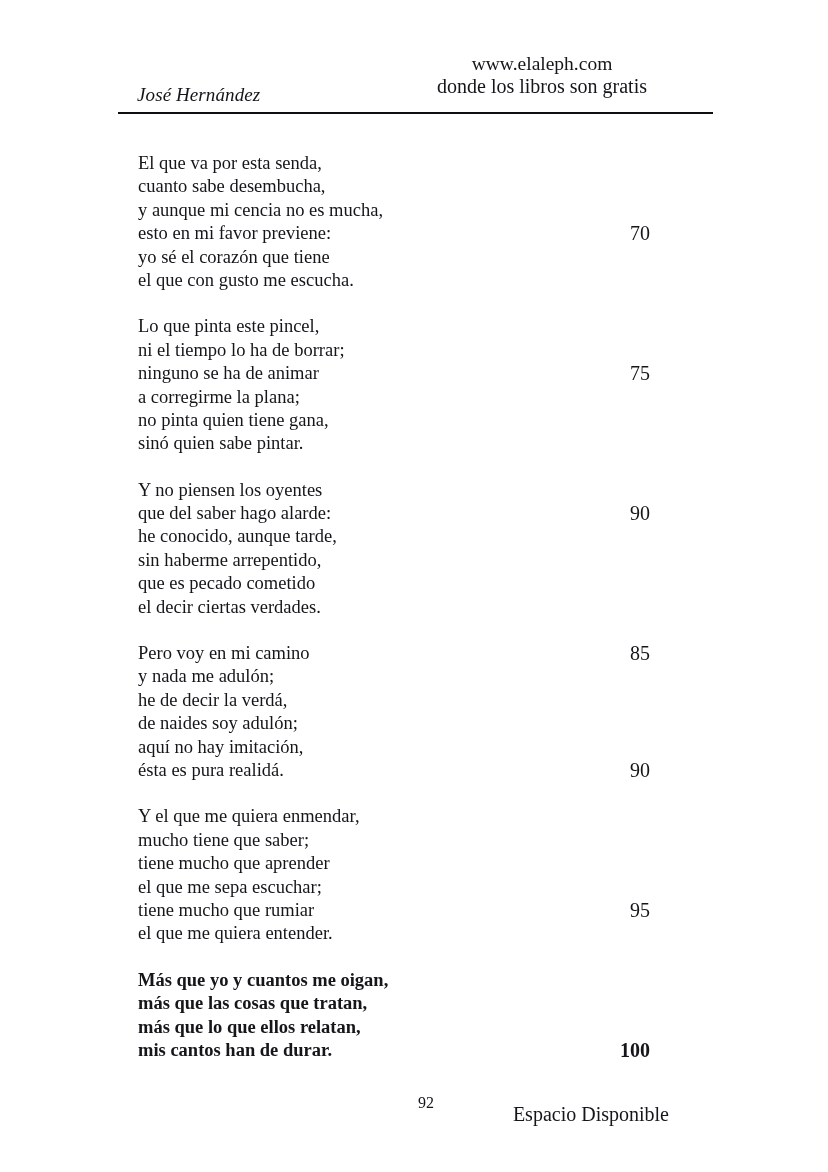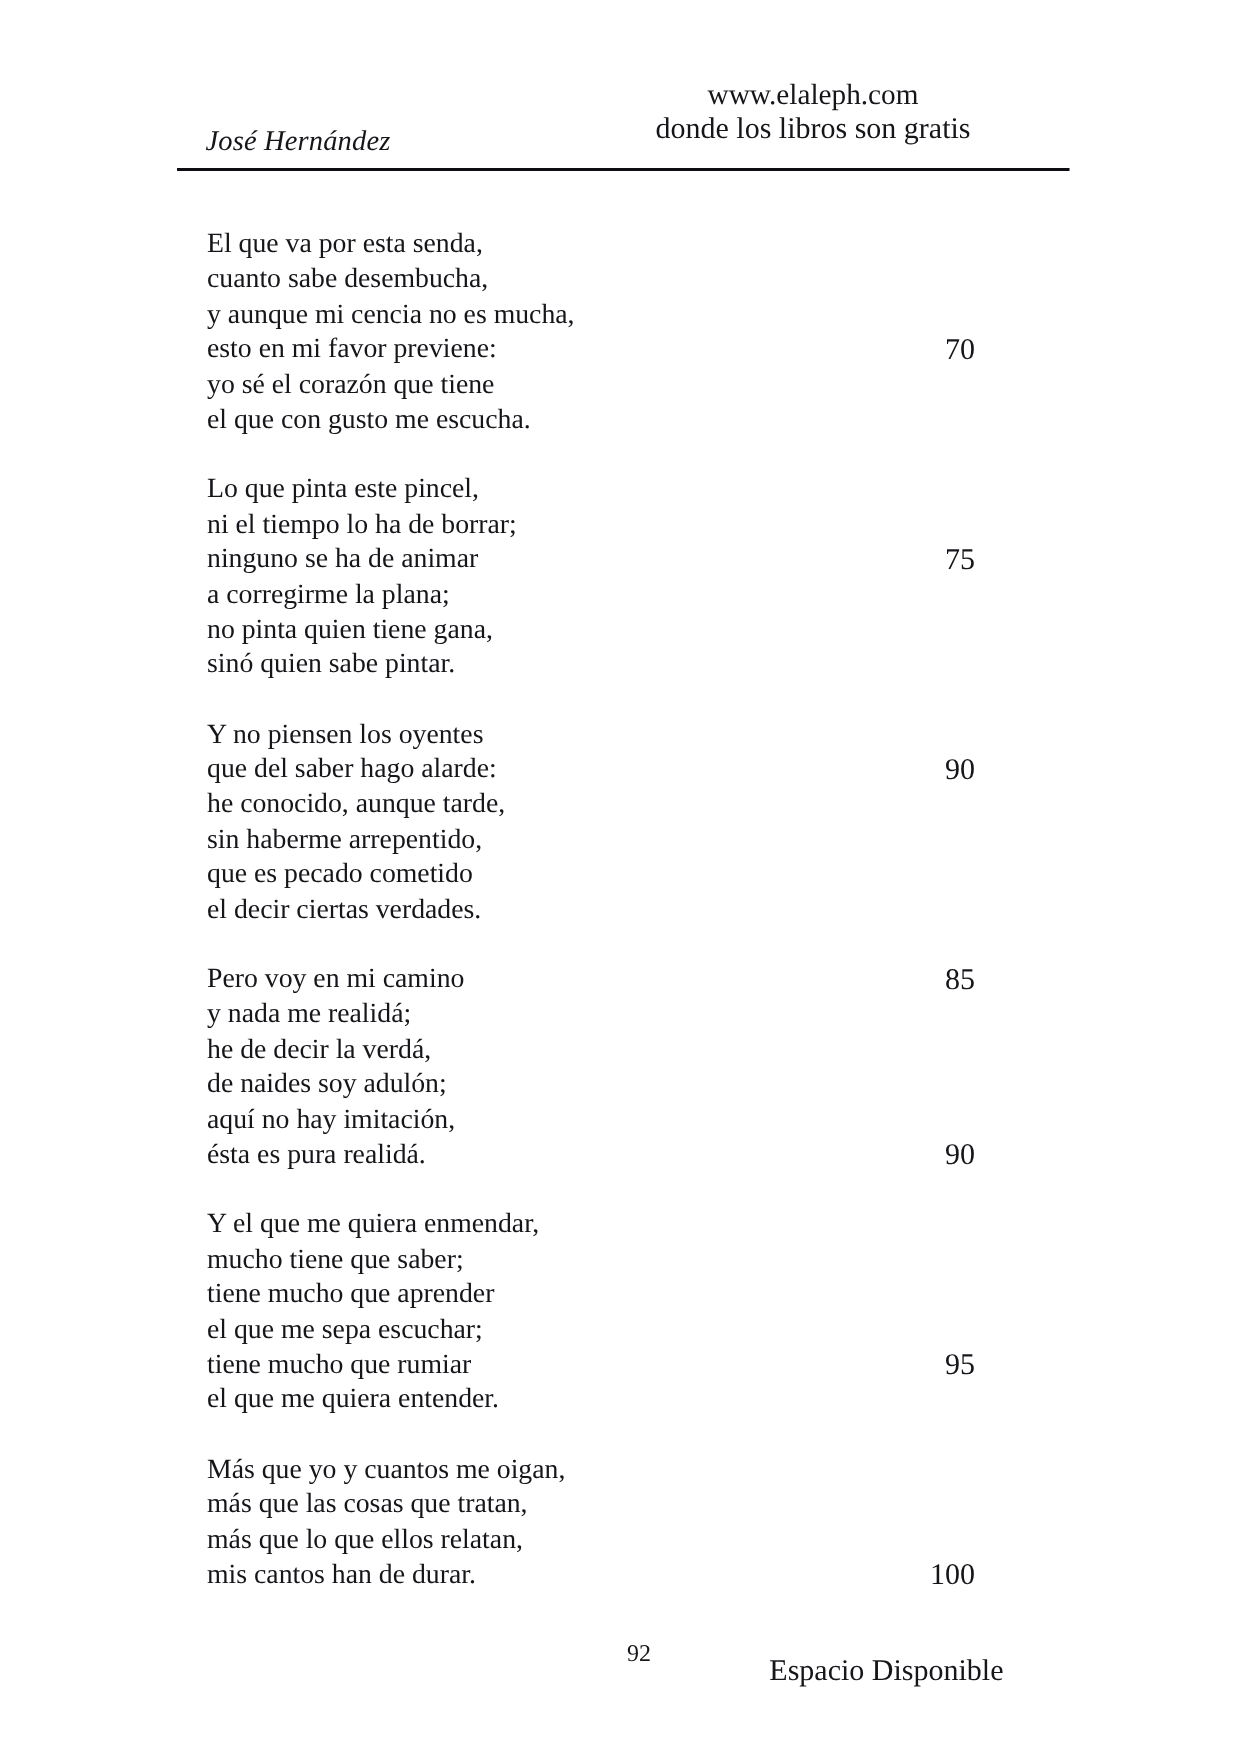--- a/index.html
+++ b/index.html
@@ -69,20 +69,21 @@
     position: absolute;
     left: 138px;
     top: 152px;
     width: 520px;
   }
   .stanza {
     margin: 0 0 23px 0;
   }
   .stanza:last-child {
     margin-bottom: 0;
+    font-weight: bold;
   }
   .verse {
     position: relative;
     height: 23.4px;
     line-height: 23.4px;
     font-size: 18.5px;
     white-space: nowrap;
   }
   .verse-text {
     display: inline;
@@ -156,21 +157,21 @@
       <div class="stanza">
         <div class="verse"><span class="verse-text">Y no piensen los oyentes</span></div>
         <div class="verse"><span class="verse-text">que del saber hago alarde:</span><span class="verse-num">90</span></div>
         <div class="verse"><span class="verse-text">he conocido, aunque tarde,</span></div>
         <div class="verse"><span class="verse-text">sin haberme arrepentido,</span></div>
         <div class="verse"><span class="verse-text">que es pecado cometido</span></div>
         <div class="verse"><span class="verse-text">el decir ciertas verdades.</span></div>
       </div>
       <div class="stanza">
         <div class="verse"><span class="verse-text">Pero voy en mi camino</span><span class="verse-num">85</span></div>
-        <div class="verse"><span class="verse-text">y nada me realidá;</span></div>
+        <div class="verse"><span class="verse-text">y nada me adulón;</span></div>
         <div class="verse"><span class="verse-text">he de decir la verdá,</span></div>
         <div class="verse"><span class="verse-text">de naides soy adulón;</span></div>
         <div class="verse"><span class="verse-text">aquí no hay imitación,</span></div>
         <div class="verse"><span class="verse-text">ésta es pura realidá.</span><span class="verse-num">90</span></div>
       </div>
       <div class="stanza">
         <div class="verse"><span class="verse-text">Y el que me quiera enmendar,</span></div>
         <div class="verse"><span class="verse-text">mucho tiene que saber;</span></div>
         <div class="verse"><span class="verse-text">tiene mucho que aprender</span></div>
         <div class="verse"><span class="verse-text">el que me sepa escuchar;</span></div>

